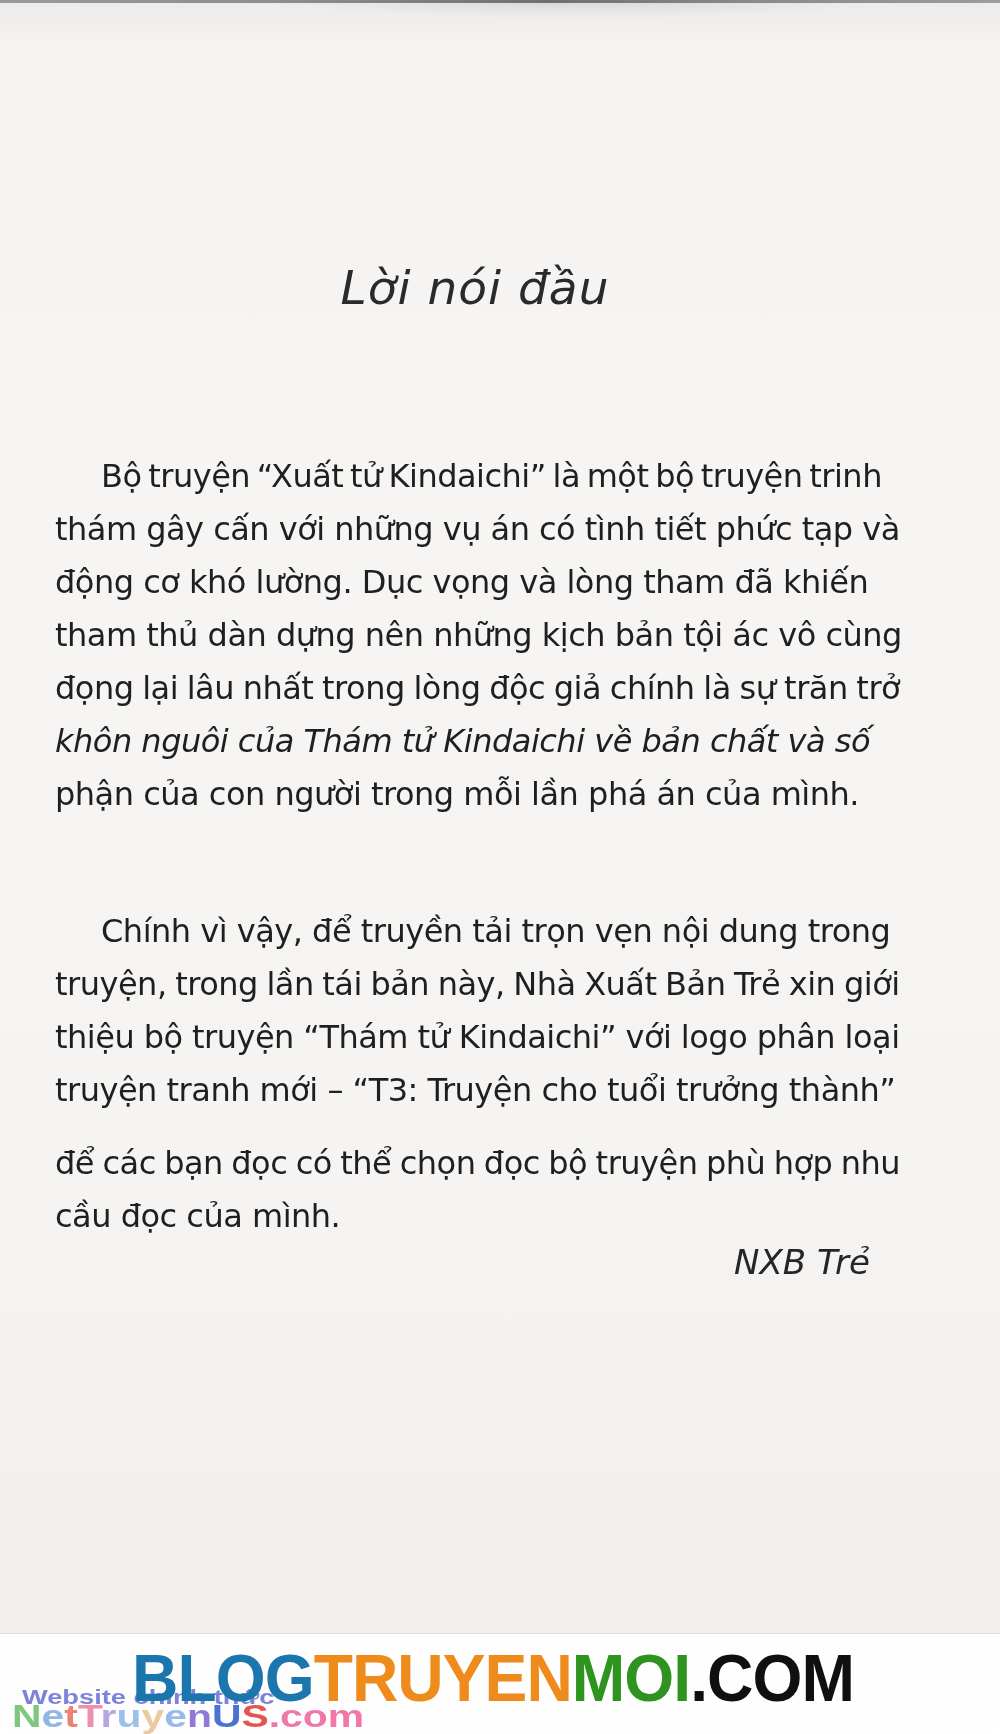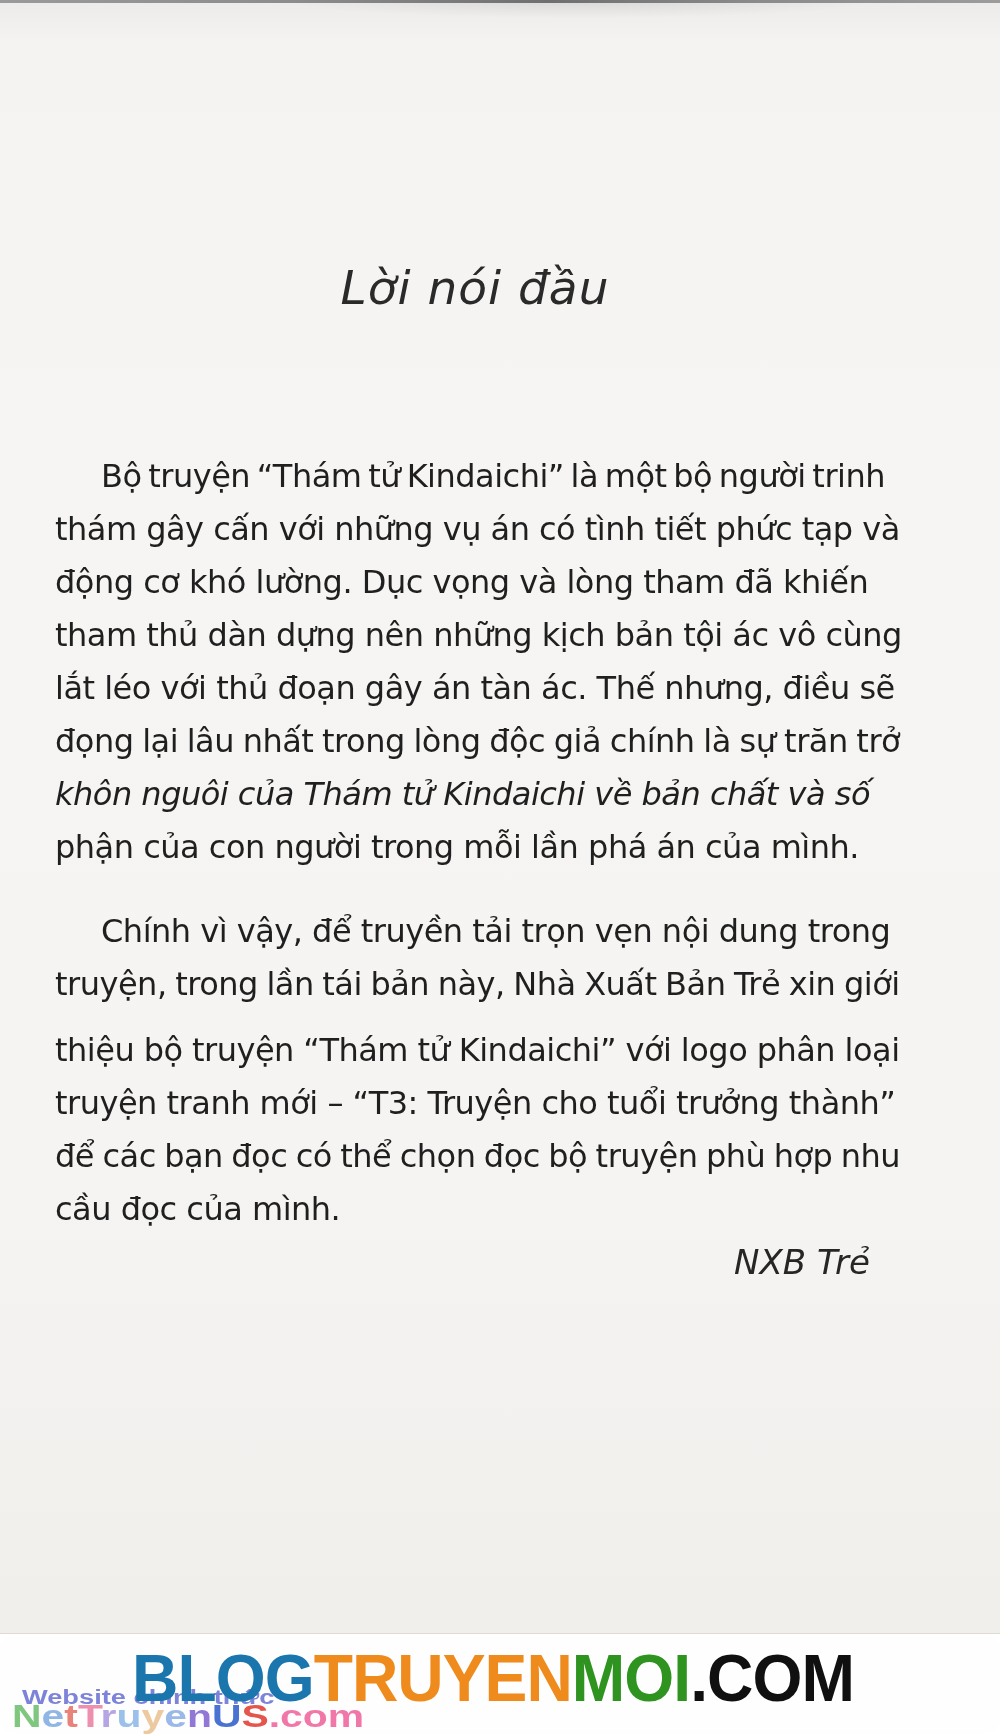--- a/index.html
+++ b/index.html
@@ -62,35 +62,34 @@
 <body>
 
 <div class="stage">
 
   <div class="page">
     <div class="top-strip"></div>
 
     <h1 class="title">Lời nói đầu</h1>
 
     <div class="para para1">
-        <div class="line indent" style="word-spacing: -3px;">Bộ truyện “Thám tử Kindaichi” là một bộ người trinh</div>
+        <div class="line indent" style="word-spacing: -3px;">Bộ truyện “Xuất tử Kindaichi” là một bộ truyện trinh</div>
         <div class="line" style="word-spacing: -0.0833333px;">thám gây cấn với những vụ án có tình tiết phức tạp và</div>
         <div class="line" style="word-spacing: 0px;">động cơ khó lường. Dục vọng và lòng tham đã khiến</div>
         <div class="line" style="word-spacing: 0px;">tham thủ dàn dựng nên những kịch bản tội ác vô cùng</div>
-        <div class="line" style="word-spacing: 0px;">lắt léo với thủ đoạn gây án tàn ác. Thế nhưng, điều sẽ</div>
         <div class="line" style="word-spacing: -1px;">đọng lại lâu nhất trong lòng độc giả chính là sự trăn trở</div>
         <div class="line" style="word-spacing: 0px; font-style: italic;">khôn nguôi của Thám tử Kindaichi về bản chất và số</div>
         <div class="line no-stretch">phận của con người trong mỗi lần phá án của mình.</div>
       </div>
     <div class="para para2">
         <div class="line indent" style="word-spacing: 0px;">Chính vì vậy, để truyền tải trọn vẹn nội dung trong</div>
         <div class="line" style="word-spacing: -1.09091px;">truyện, trong lần tái bản này, Nhà Xuất Bản Trẻ xin giới</div>
-        <div class="line" style="word-spacing: -0.222222px; margin-top: 13px;">thiệu bộ truyện “Thám tử Kindaichi” với logo phân loại</div>
+        <div class="line" style="word-spacing: -0.222222px;">thiệu bộ truyện “Thám tử Kindaichi” với logo phân loại</div>
         <div class="line" style="word-spacing: 0px;">truyện tranh mới – “T3: Truyện cho tuổi trưởng thành”</div>
-        <div class="line" style="word-spacing: -1.25px;">để các bạn đọc có thể chọn đọc bộ truyện phù hợp nhu</div>
+        <div class="line" style="word-spacing: -1.25px; margin-top: 20px;">để các bạn đọc có thể chọn đọc bộ truyện phù hợp nhu</div>
         <div class="line no-stretch">cầu đọc của mình.</div>
       </div>
 
     <div class="signature">NXB Trẻ</div>
   </div>
 
   <div class="bottom-area">
     <div class="wm-label" style="color: rgb(126, 131, 218); transform: scaleX(1.36216);">Website chính thức</div>
     <div class="wm-big" style="transform: scaleX(0.973046);"><span style="color: rgb(27, 118, 174);">BLOG</span><span style="color: rgb(239, 138, 28);">TRUYEN</span><span style="color: rgb(47, 147, 32);">MOI</span><span style="color: rgb(16, 16, 16);">.COM</span></div>
     <div class="wm-site" style="transform: scaleX(1.31835);"><span style="color: rgb(127, 198, 127);">N</span><span style="color: rgb(144, 182, 230);">e</span><span style="color: rgb(233, 131, 122);">t</span><span style="color: rgb(239, 143, 174);">T</span><span style="color: rgb(181, 166, 227);">r</span><span style="color: rgb(155, 193, 234);">u</span><span style="color: rgb(237, 201, 160);">y</span><span style="color: rgb(154, 184, 232);">e</span><span style="color: rgb(145, 119, 214);">n</span><span style="color: rgb(74, 114, 210);">U</span><span style="color: rgb(228, 85, 78);">S</span><span style="color: rgb(240, 119, 168);">.</span><span style="color: rgb(240, 119, 168);">c</span><span style="color: rgb(240, 119, 168);">o</span><span style="color: rgb(240, 119, 168);">m</span></div>

